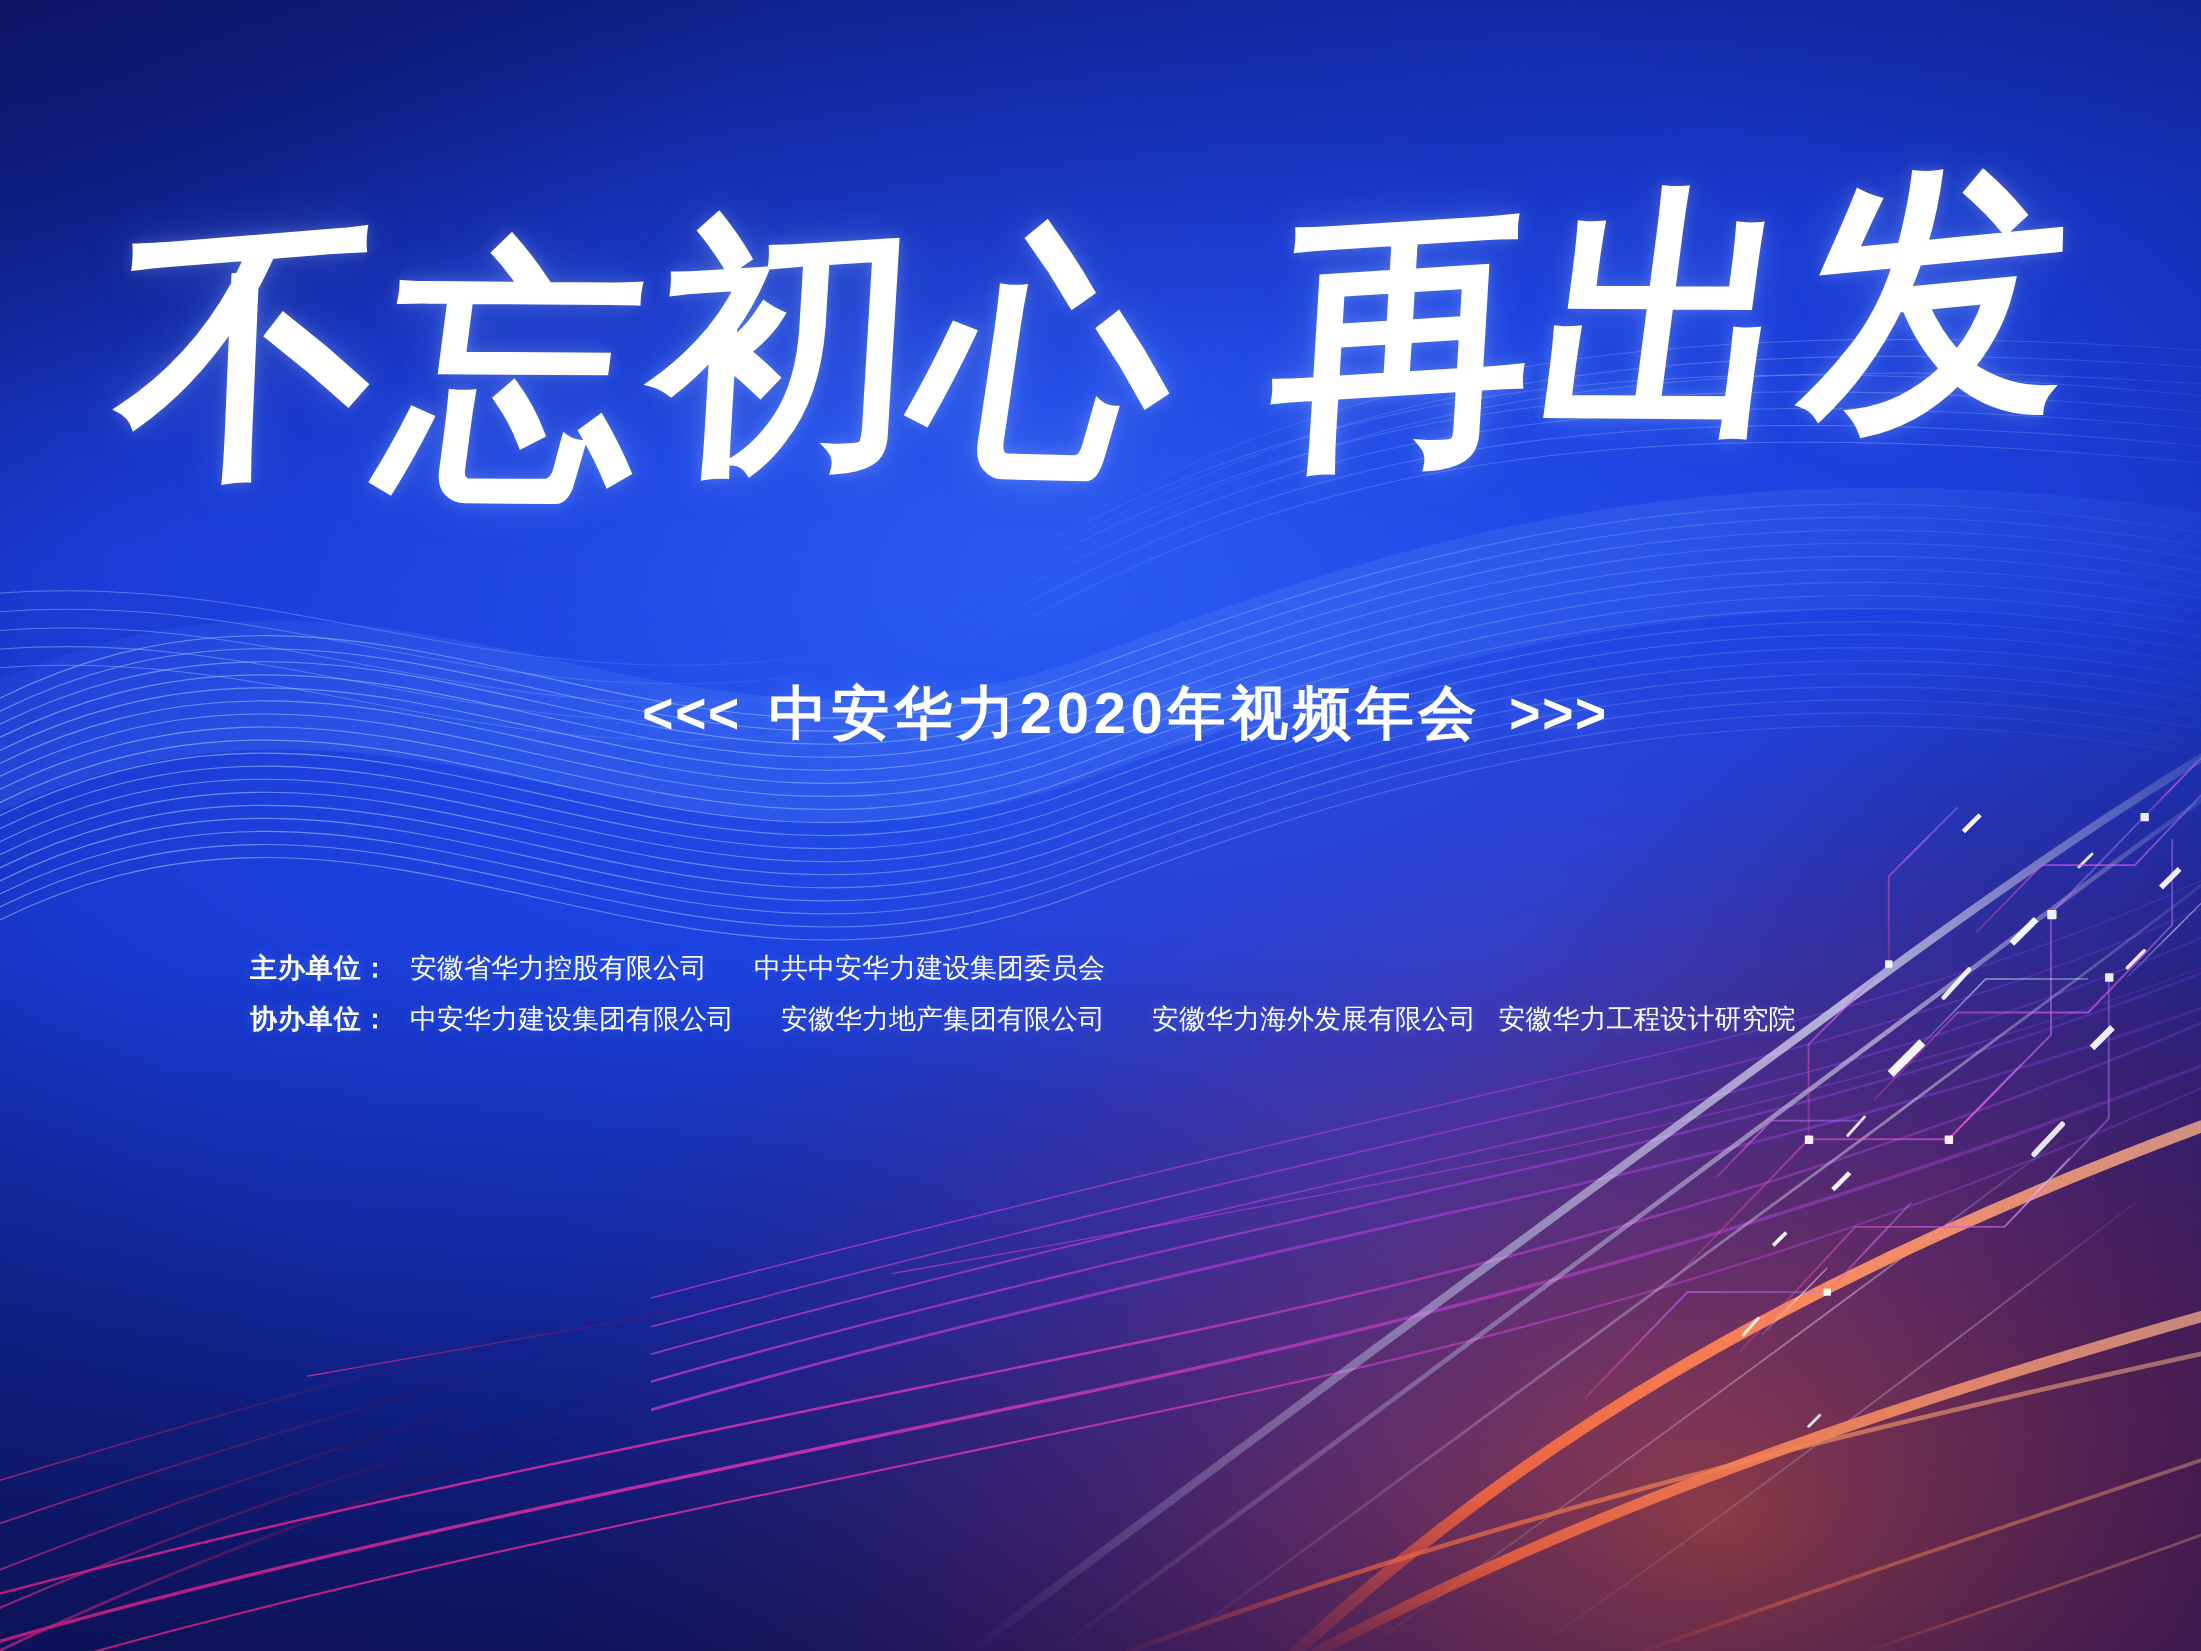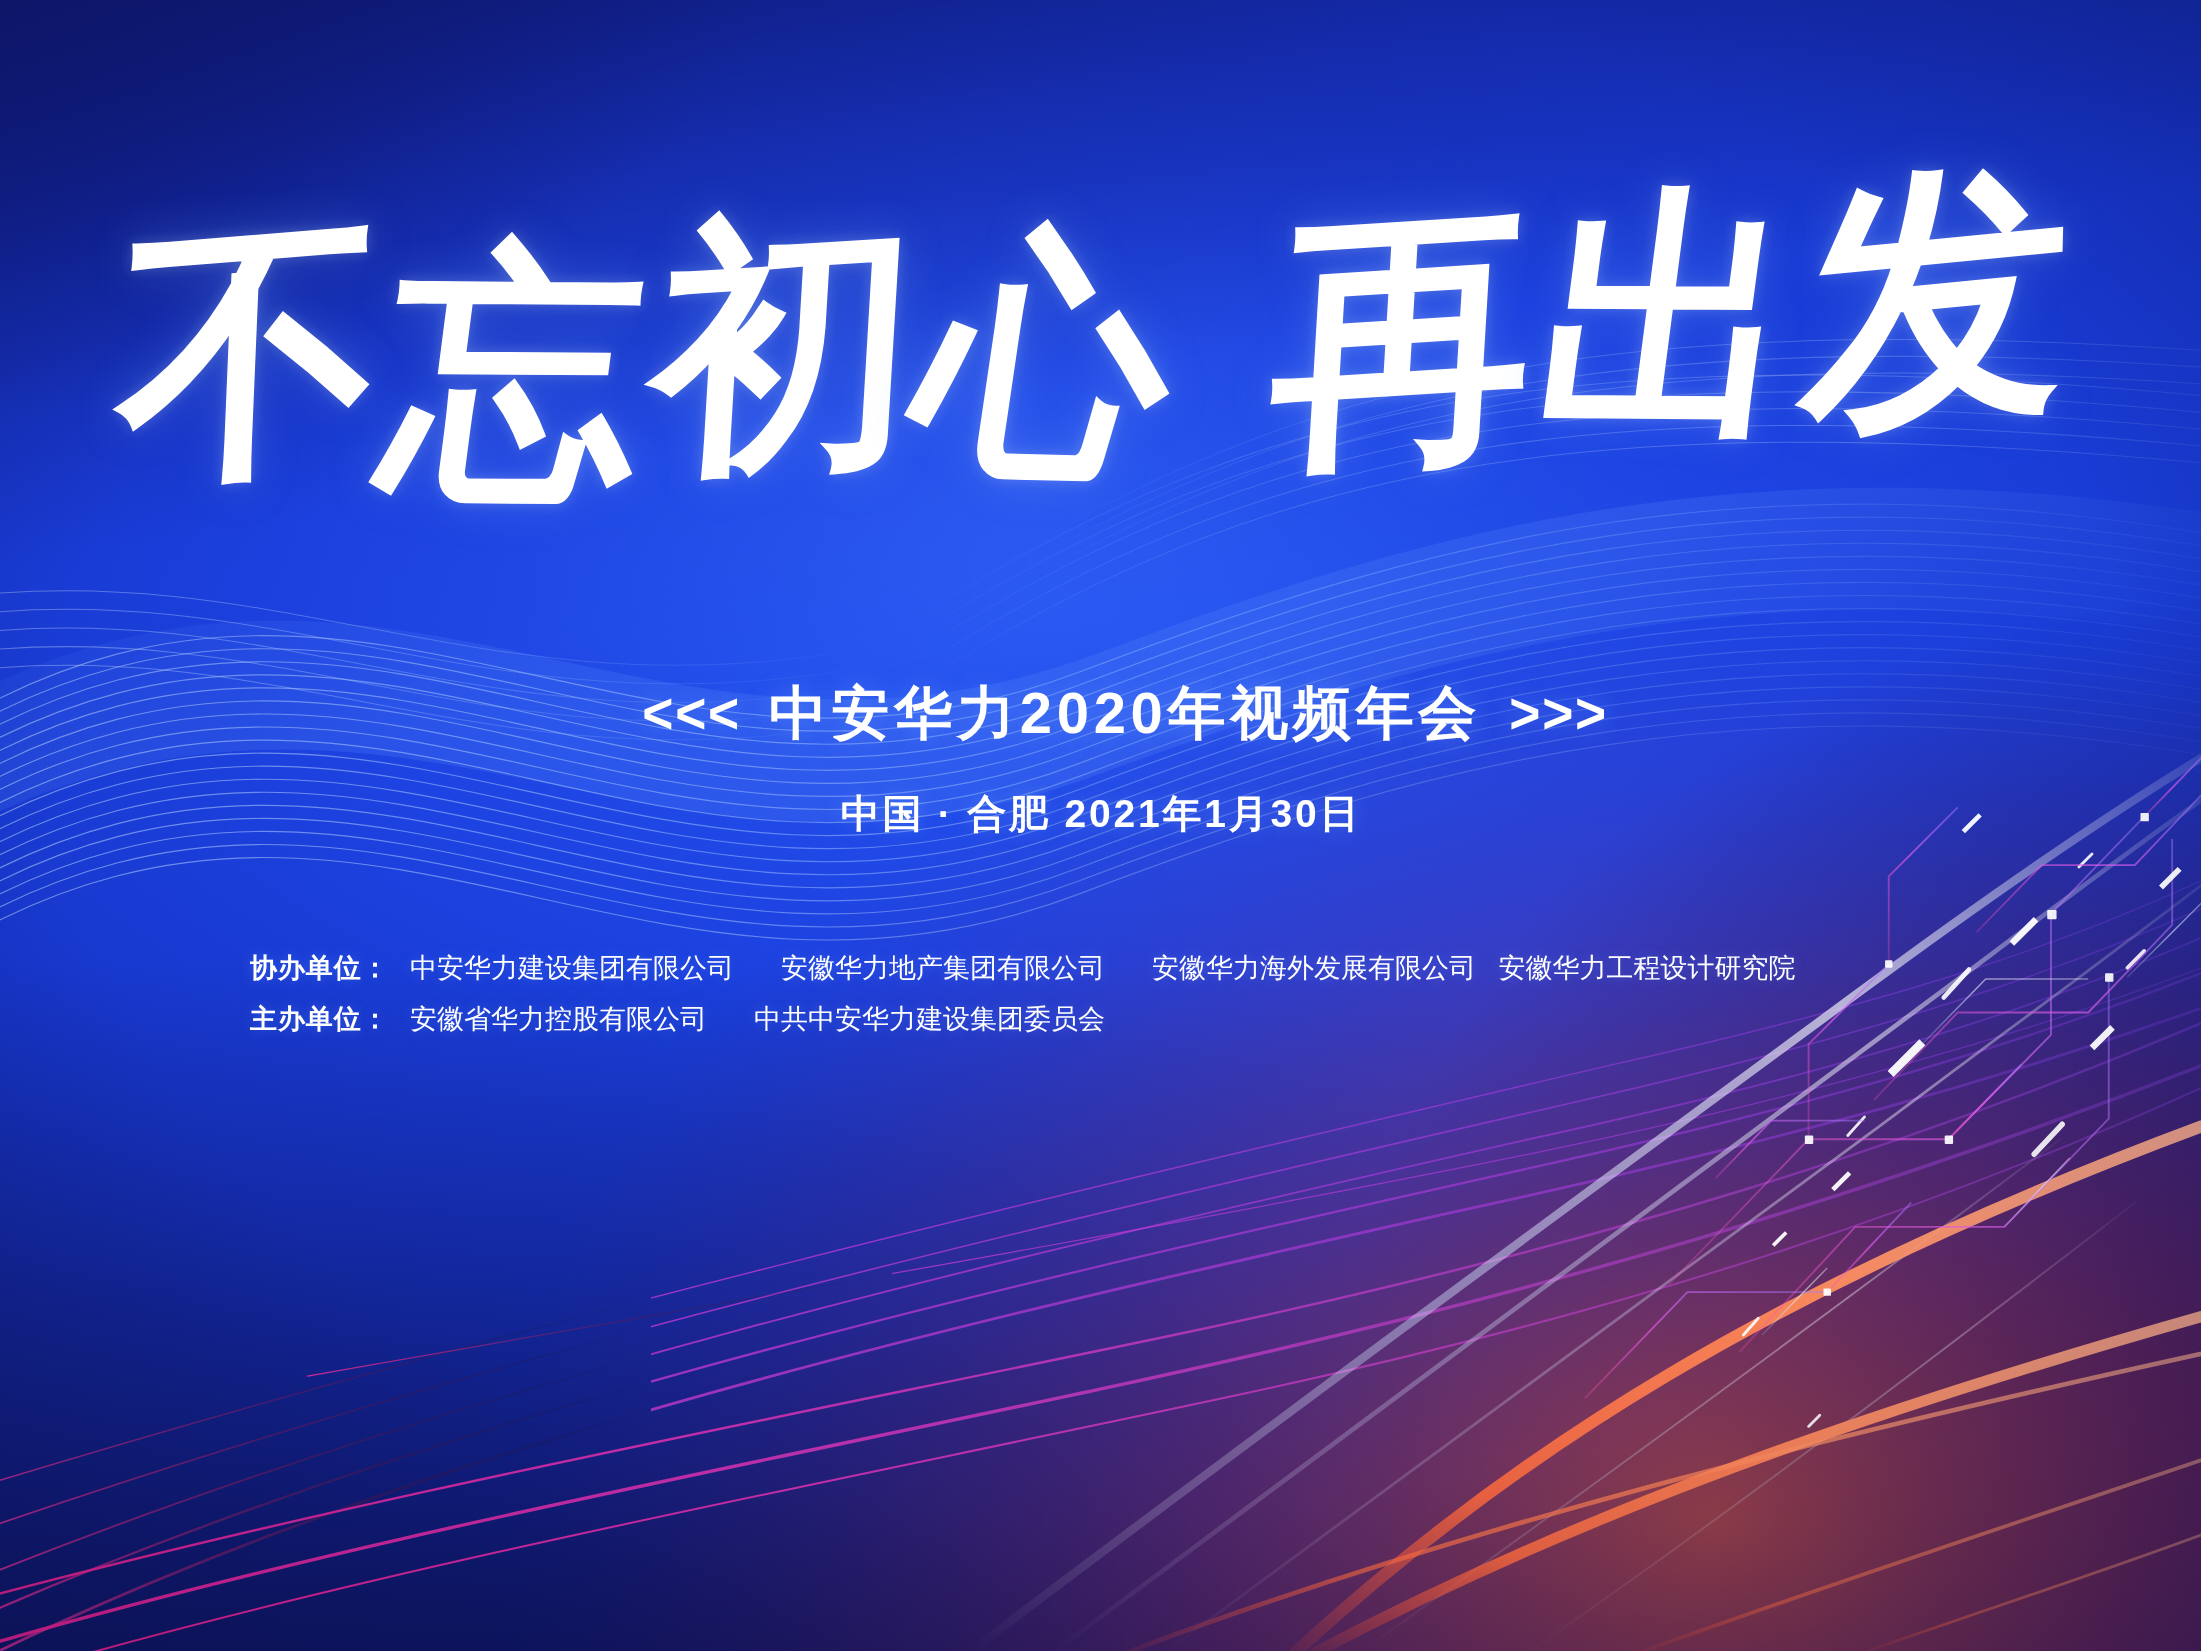--- a/index.html
+++ b/index.html
@@ -356,26 +356,25 @@
   <div class="content">
 
     <div class="calligraphy">
       <span class="grp"><span class="c c1">不</span><span class="c c2">忘</span><span class="c c3">初</span><span class="c c4">心</span></span><span class="gap"></span><span class="grp"><span class="c c5">再</span><span class="c c6">出</span><span class="c c7">发</span></span>
     </div>
 
     <div class="event-title">
       <span class="chev left">&lt;&lt;&lt;</span><span>中安华力2020年视频年会</span><span class="chev right">&gt;&gt;&gt;</span>
     </div>
 
-    <div class="event-sub">中国 · 合肥 2021年1月30日</div>
 
     <div class="sponsors">
+      <span class="row">
+        <span class="lab">主办单位：</span><span class="item">安徽省华力控股有限公司</span><span class="sp-lg"></span><span class="item">中共中安华力建设集团委员会</span>
+      </span>
       <span class="row">
         <span class="lab">协办单位：</span><span class="item">中安华力建设集团有限公司</span><span class="sp-lg"></span><span class="item">安徽华力地产集团有限公司</span><span class="sp-lg"></span><span class="item">安徽华力海外发展有限公司</span><span class="sp-sm"></span><span class="item">安徽华力工程设计研究院</span>
       </span>
-      <span class="row">
-        <span class="lab">主办单位：</span><span class="item">安徽省华力控股有限公司</span><span class="sp-lg"></span><span class="item">中共中安华力建设集团委员会</span>
-      </span>
     </div>
 
   </div>
 </div>
 
 
 </body></html>

